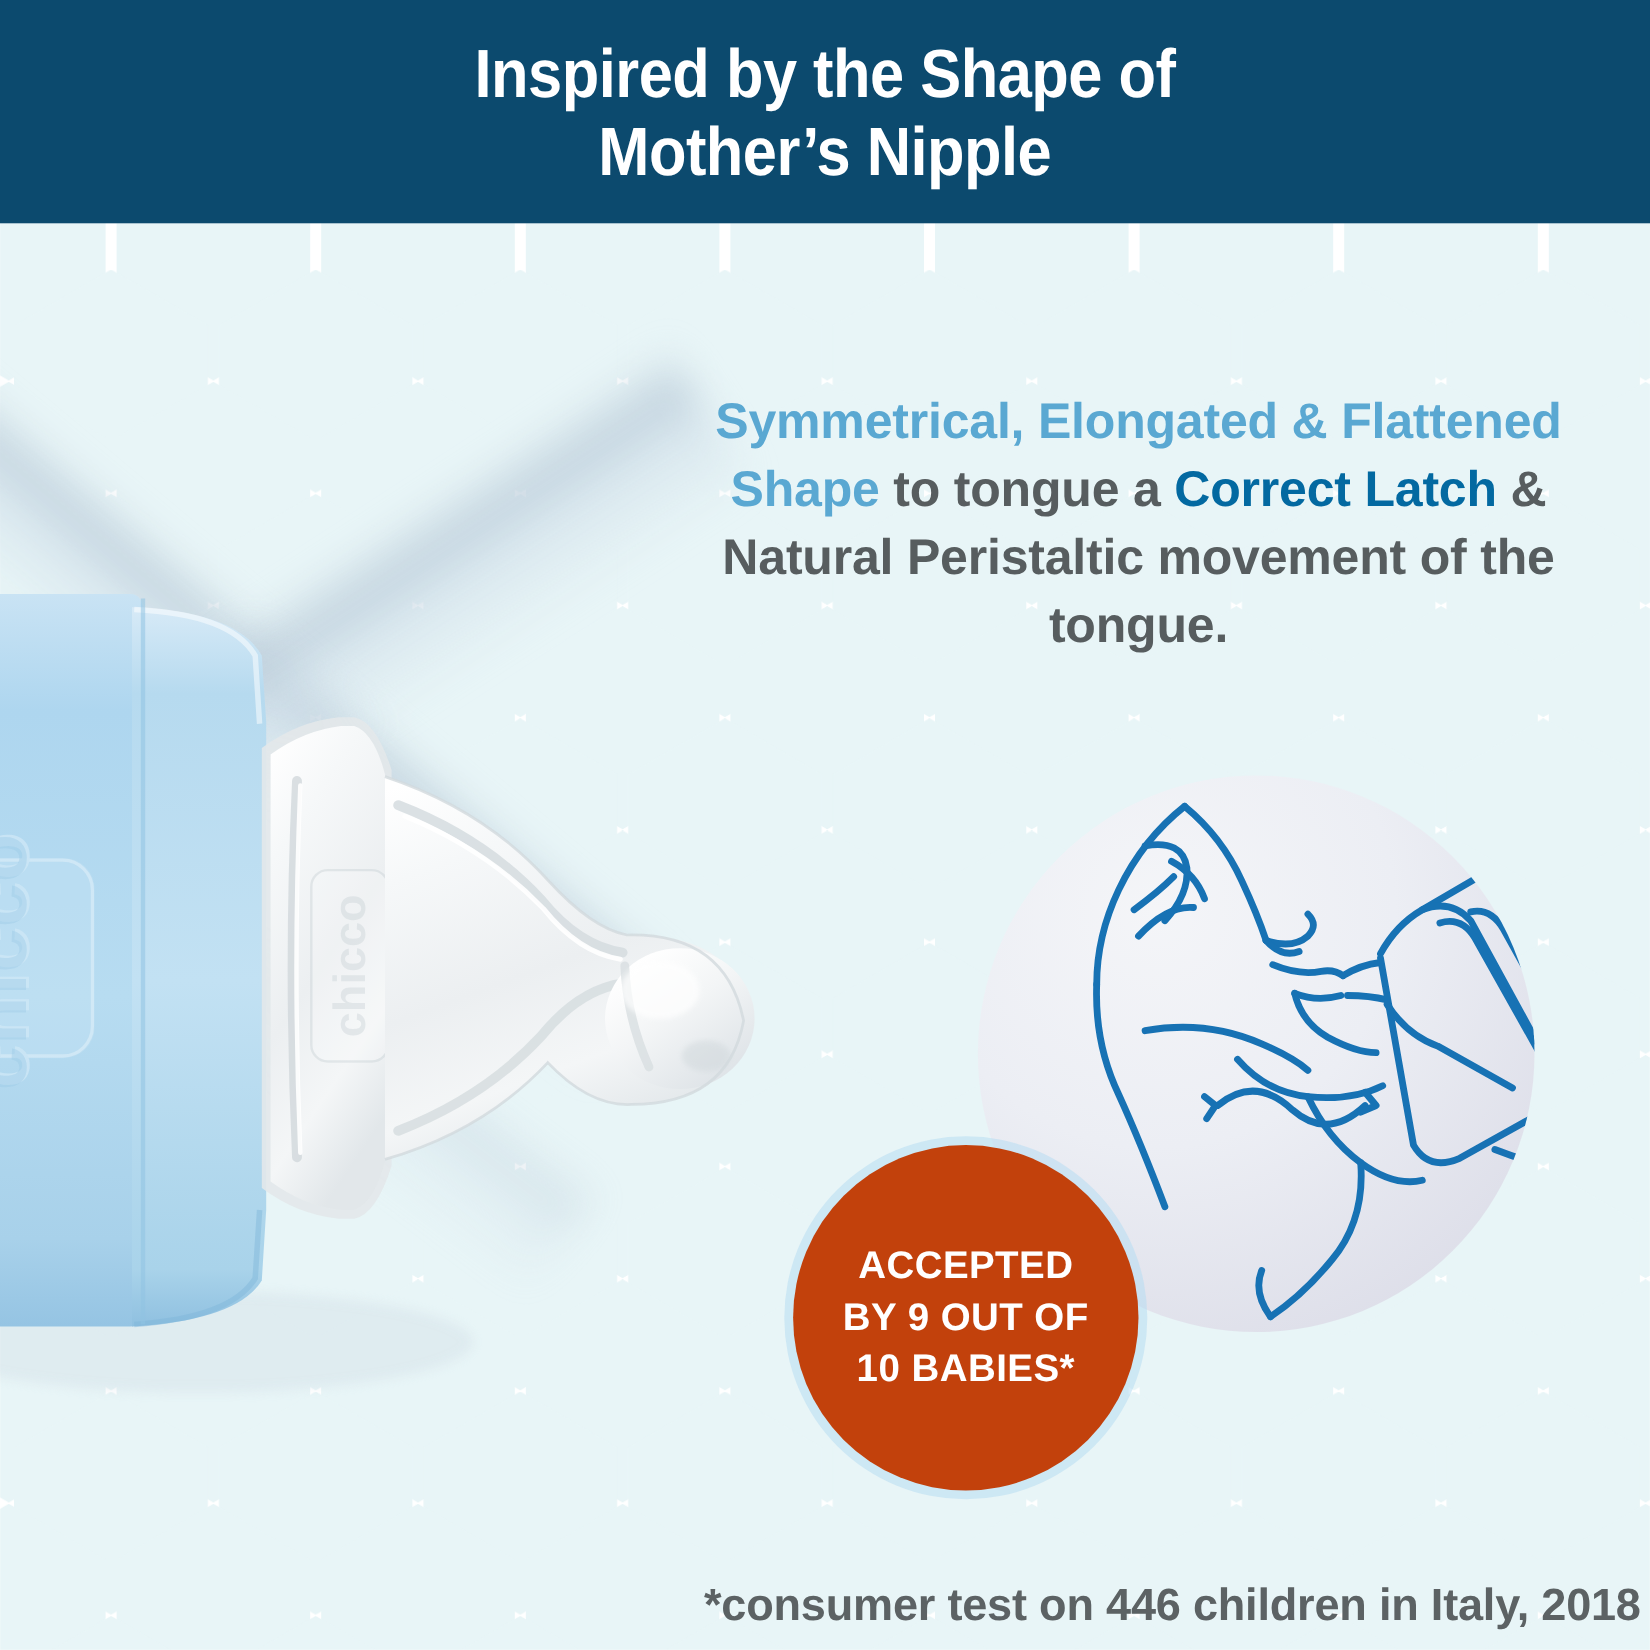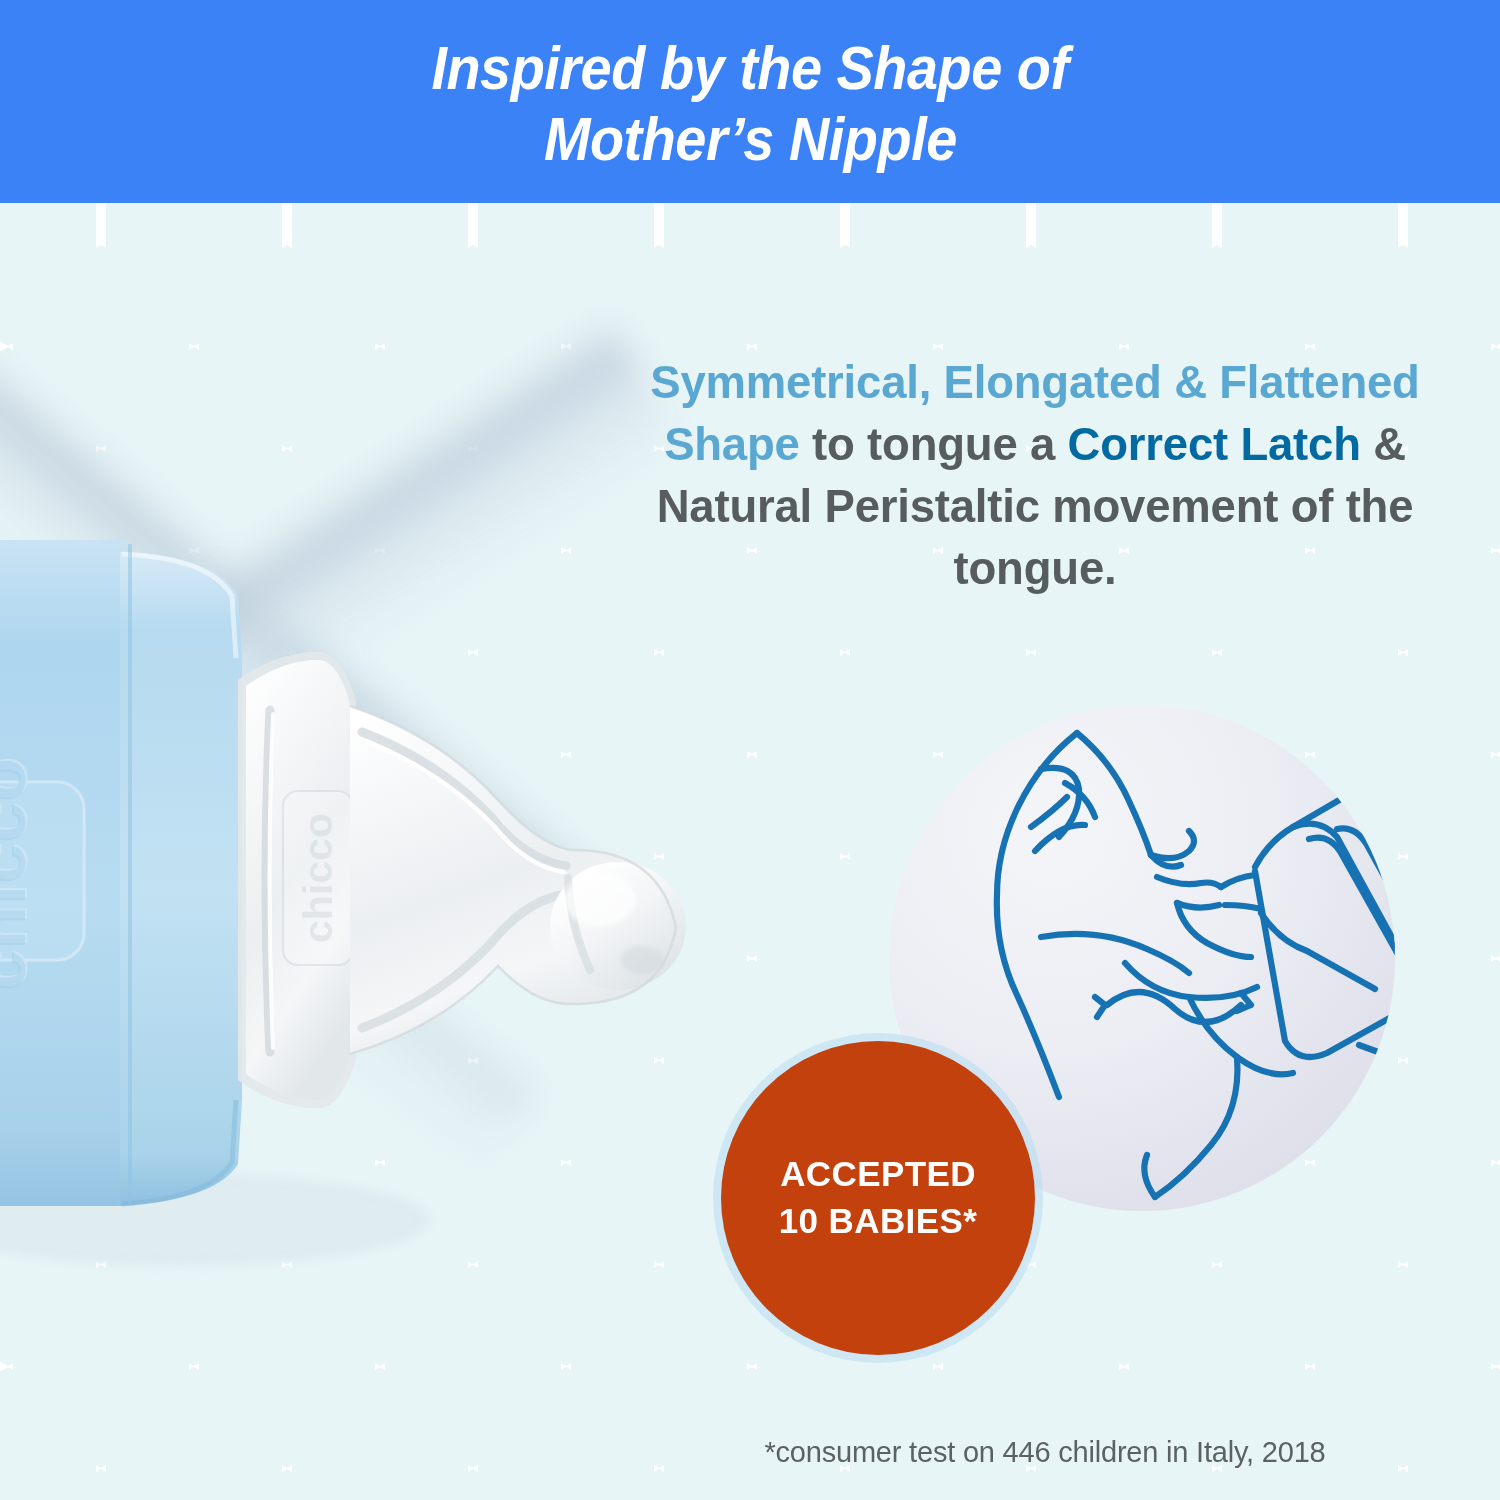--- a/index.html
+++ b/index.html
@@ -153,22 +153,22 @@
     white-space:nowrap;
   }
 
   
   #footnote {
     position:absolute;
     left:640px; top:1436px;
     width:810px;
     text-align:center;
     color:#5c6264;
-    font-size:29px;
-    font-weight:normal;
+    font-size:41px;
+    font-weight:bold;
     letter-spacing:-0.2px;
     z-index:18;
     white-space:nowrap;
   }
 </style>
 </head>
 <body>
 
 <div id="canvas">
 
@@ -391,24 +391,25 @@
         <path d="M492 110 Q540 138 566 166"></path>
         <path d="M470 340 Q506 354 540 360"></path>
       </g>
     </svg>
   </div>
 
   <div id="badge">
     <div class="halo"></div>
     <div class="disc" style="background: #c2410c;">
       <div class="bline">ACCEPTED</div>
+      <div class="bline">BY 9 OUT OF</div>
       <div class="bline">10 BABIES*</div>
     </div>
   </div>
 
-  <div id="header" style="background: #3b82f6; font-style: italic;">
+  <div id="header" style="background: #0c4a6e;">
     <div class="title-line">Inspired by the Shape of</div>
     <div class="title-line">Mother’s  Nipple</div>
   </div>
 
   <div id="footnote" style="color: rgb(92, 98, 100);">*consumer test on 446 children in Italy, 2018</div>
 
 </div>
 
 </body></html>

